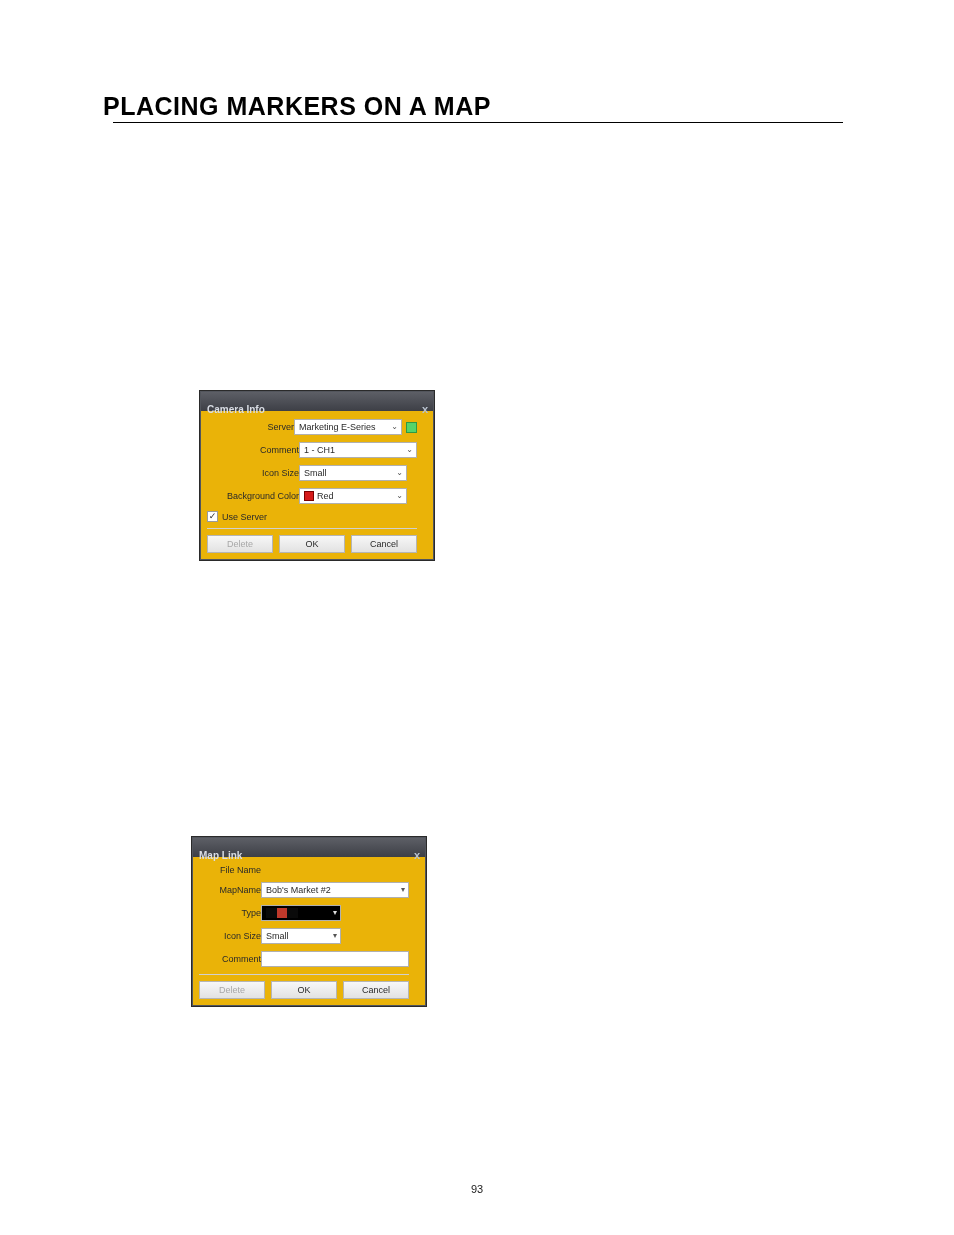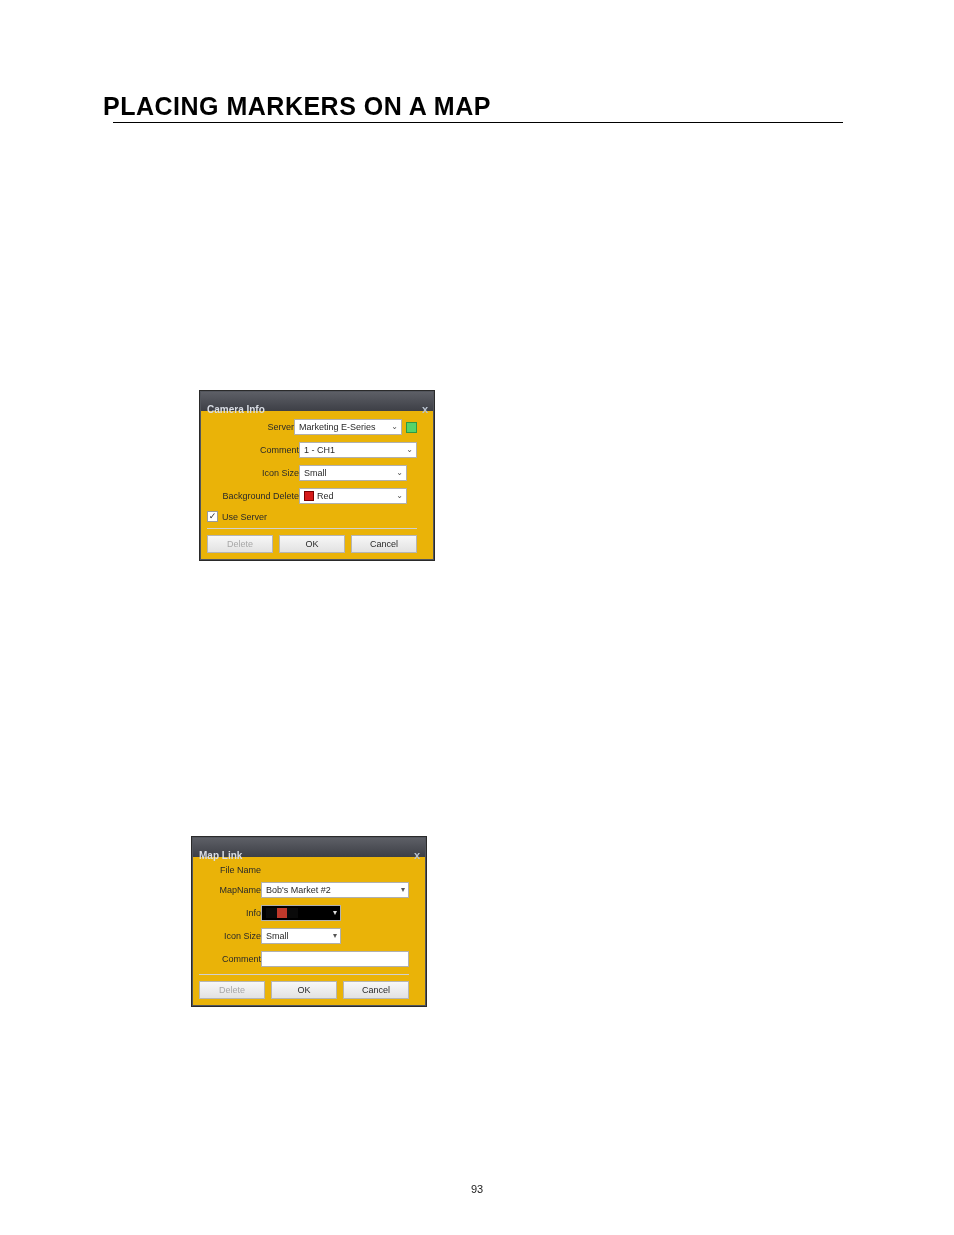--- a/index.html
+++ b/index.html
@@ -212,21 +212,21 @@
       <div class="lbl">Icon Size</div>
       <div class="field">
         <div class="combo" style="flex:0 0 108px;">
           <span>Small</span>
           <span class="chev">⌄</span>
         </div>
       </div>
     </div>
 
     <div class="row">
-      <div class="lbl">Background Delete</div>
+      <div class="lbl">Background Color</div>
       <div class="field">
         <div class="combo" style="flex:0 0 108px;">
           <span style="display:inline-flex;align-items:center;">
             <span class="swatch"></span>
             <span>Red</span>
           </span>
           <span class="chev">⌄</span>
         </div>
       </div>
     </div>
@@ -262,21 +262,21 @@
       <div class="lbl">MapName</div>
       <div class="field">
         <div class="combo">
           <span>Bob's Market #2</span>
           <span class="chev">▾</span>
         </div>
       </div>
     </div>
 
     <div class="row">
-      <div class="lbl">Info</div>
+      <div class="lbl">Type</div>
       <div class="field">
         <div class="type-combo">
           <span class="type-swatch"></span>
           <span class="chev" style="color:#ddd;">▾</span>
         </div>
       </div>
     </div>
 
     <div class="row">
       <div class="lbl">Icon Size</div>

